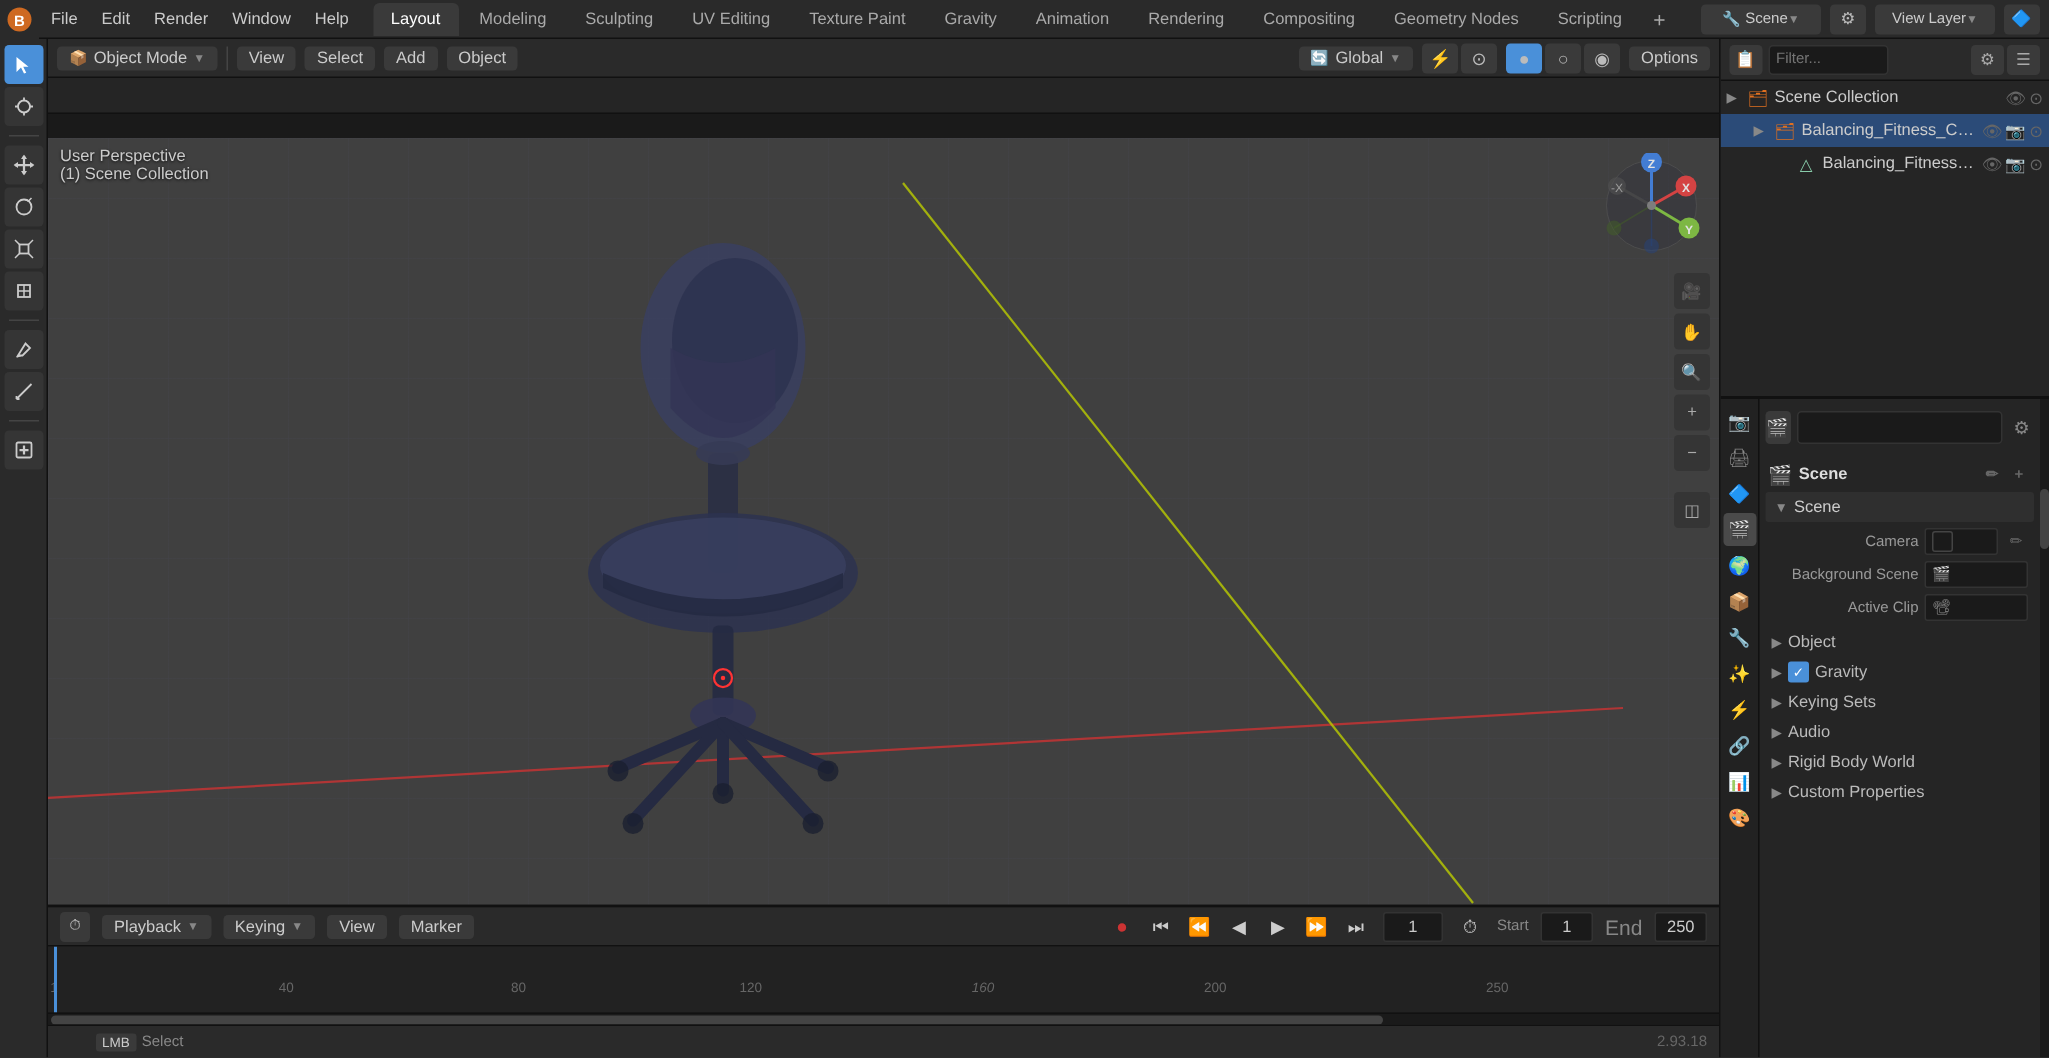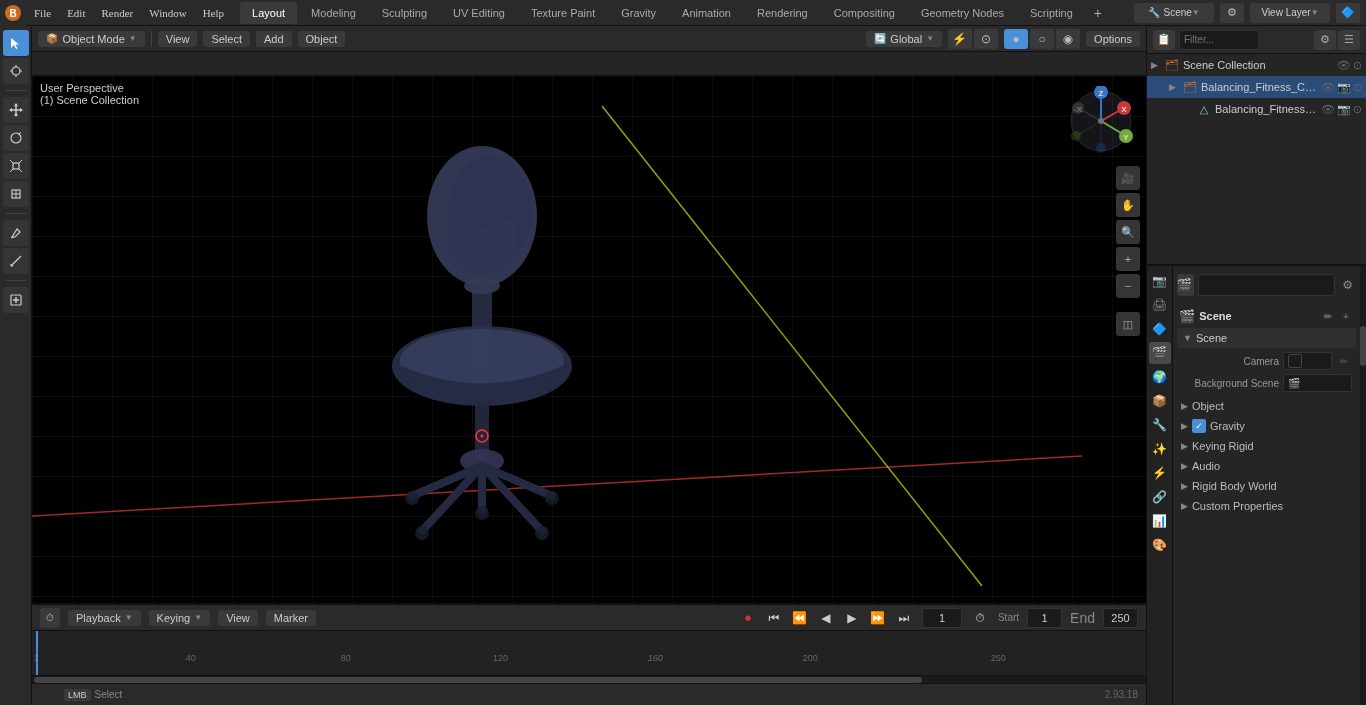--- a/index.html
+++ b/index.html
@@ -39,21 +39,20 @@
       height: 100%;
     }
     .menu-item {
       padding: 0 8px;
       height: 100%;
       display: flex;
       align-items: center;
       cursor: pointer;
       color: #ccc;
       font-size: 11px;
-      font-family: Liberation Serif, serif;
     }
 
     
     .workspace-tabs {
       background: #222;
       height: 26px;
       display: flex;
       align-items: center;
       border-bottom: 1px solid #111;
       flex-shrink: 0;
@@ -135,22 +134,23 @@
       color: #ccc;
       font-size: 11px;
       display: flex;
       align-items: center;
       gap: 4px;
     }
 
     .viewport-canvas {
       flex: 1;
       position: relative;
-      background: #000000;
+      background: #404040;
       overflow: hidden;
+      margin-top: 16px;
     }
 
     
     .grid-bg {
       position: absolute;
       inset: 0;
       background-image:
         linear-gradient(rgba(80,80,100,0.15) 1px, transparent 1px),
         linear-gradient(90deg, rgba(80,80,100,0.15) 1px, transparent 1px);
       background-size: 40px 40px;
@@ -1078,36 +1078,42 @@
             <div class="prop-pencil-btn">✏</div>
           </div>
 
           <div class="prop-row">
             <span class="prop-label">Background Scene</span>
             <div class="prop-value">
               <span style="font-size:10px;color:#888;">🎬</span>
             </div>
           </div>
 
+          <div class="prop-row">
+            <span class="prop-label">Active Clip</span>
+            <div class="prop-value">
+              <span style="font-size:10px;color:#888;">📽</span>
+            </div>
+          </div>
         </div>
 
         <div class="collapsed-section">
           <span class="section-arrow">▶</span>
           <span>Object</span>
         </div>
 
         <div class="collapsed-section">
           <span class="section-arrow">▶</span>
           <div class="prop-checkbox">✓</div>
           <span>Gravity</span>
         </div>
 
         <div class="collapsed-section">
           <span class="section-arrow">▶</span>
-          <span>Keying Rigid</span>
+          <span>Keying Sets</span>
         </div>
 
         <div class="collapsed-section">
           <span class="section-arrow">▶</span>
           <span>Audio</span>
         </div>
 
         <div class="collapsed-section">
           <span class="section-arrow">▶</span>
           <span>Rigid Body World</span>

